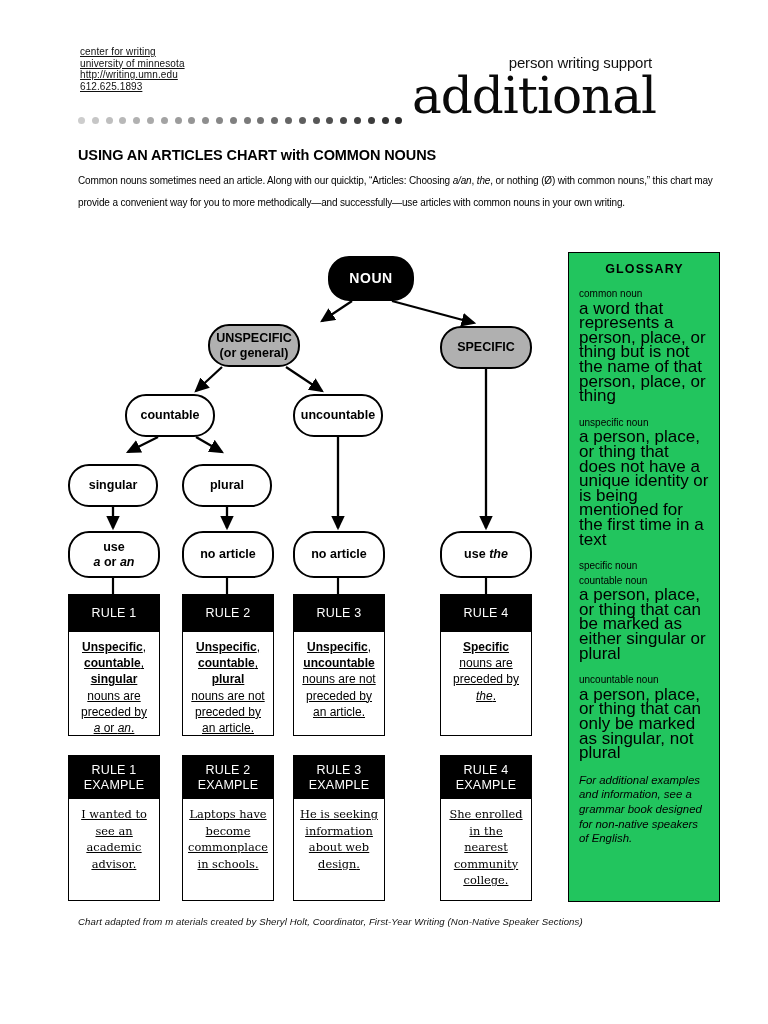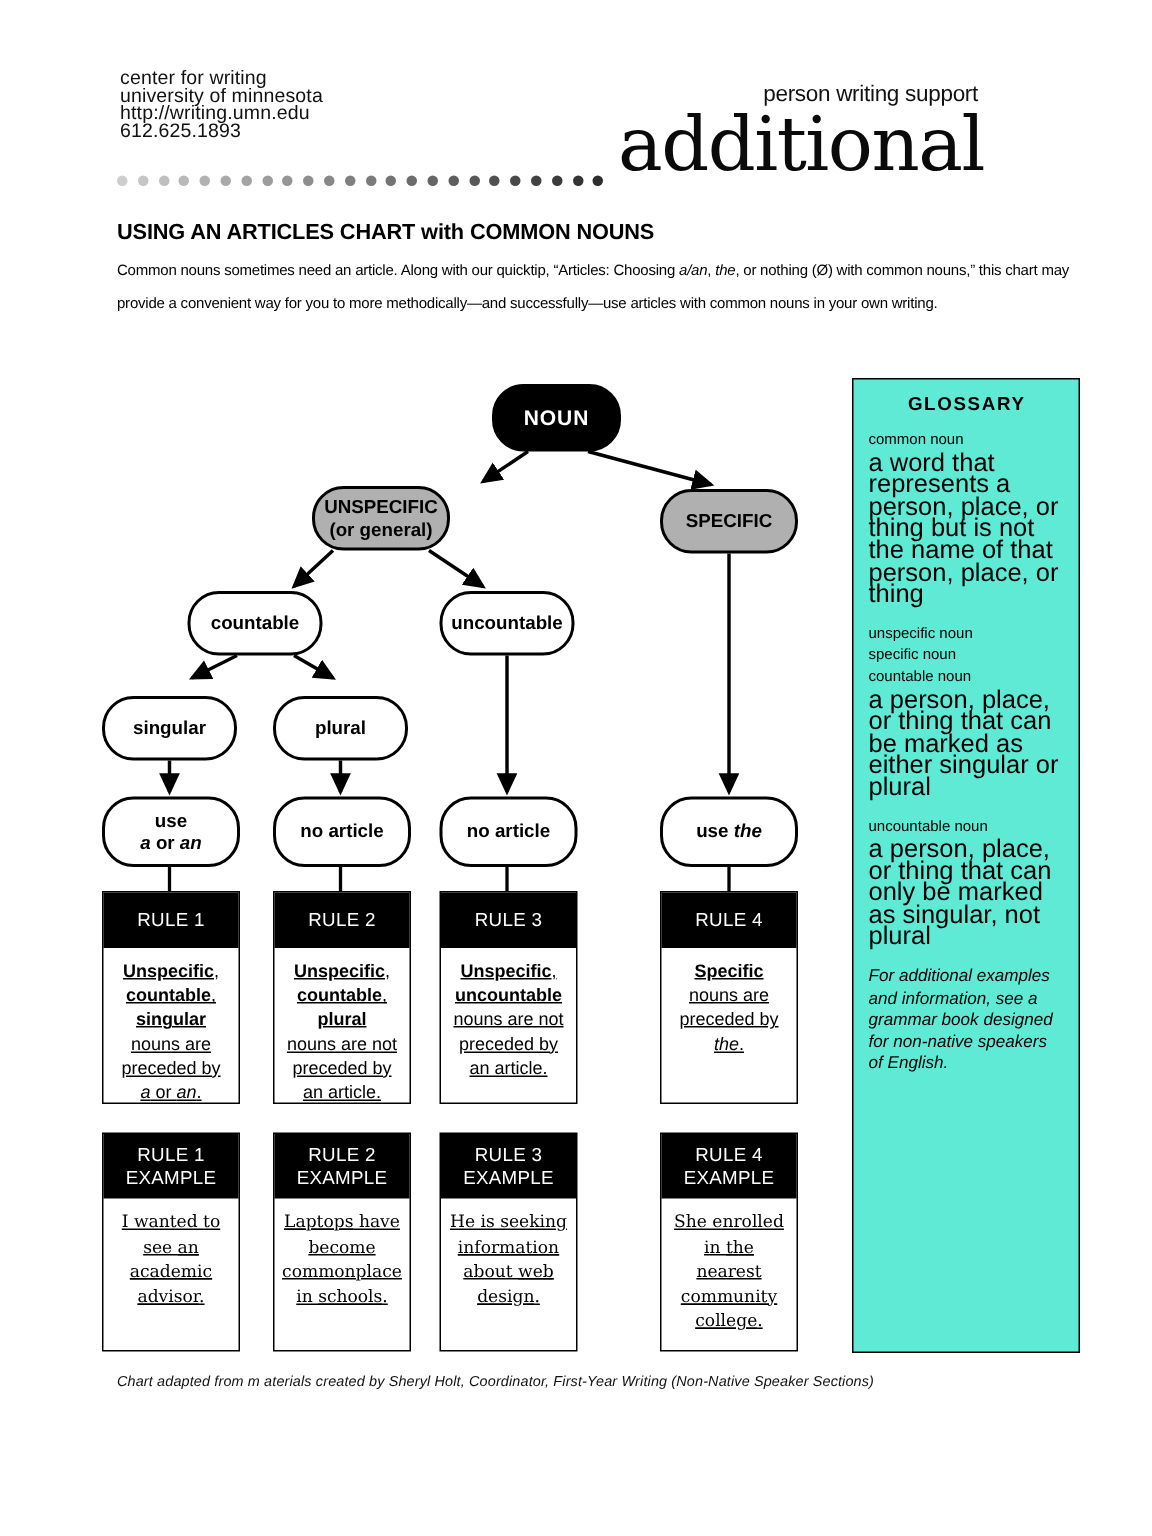--- a/index.html
+++ b/index.html
@@ -1,22 +1,22 @@
 <!DOCTYPE html>
 <html><head>
 <meta charset="utf-8">
 <style>
   html,body{margin:0;padding:0;background:#fff;}
   body{width:768px;height:1024px;position:relative;overflow:hidden;
        font-family:"Liberation Sans",sans-serif;color:#000;}
 
   
   #header{position:absolute;left:78px;top:46px;width:578px;height:92px;}
-  #hdr-address{position:absolute;left:2px;top:0px;font-size:13px;line-height:11.6px;
-               color:#111;letter-spacing:.1px;}
+  #hdr-address{position:absolute;left:2px;top:0px;font-size:10px;line-height:11.6px;
+               color:#111;letter-spacing:.1px;text-decoration:underline;}
   #hdr-sws{position:absolute;right:4px;top:8px;font-size:15px;color:#111;
            white-space:nowrap;letter-spacing:-.2px;}
   #hdr-quicktips{position:absolute;right:0px;top:24px;font-family:"DejaVu Serif",serif;
                  font-size:50px;line-height:52px;letter-spacing:-1px;color:#0a0a0a;}
   #dots{position:absolute;left:0px;top:67px;width:330px;height:14px;
         display:flex;align-items:center;gap:6.8px;}
   #dots i{display:block;width:7px;height:7px;border-radius:50%;background:#999;}
 
   
   #title{position:absolute;left:78px;top:147px;font-size:14.5px;font-weight:bold;
@@ -43,21 +43,21 @@
              line-height:16.5px;display:flex;align-items:center;justify-content:center;
              font-weight:normal;letter-spacing:.2px;}
   .stack .bd{padding:7px 5px 4px;text-align:center;font-size:12px;line-height:16.2px;text-decoration:underline;}
   .stack .bd b{font-weight:bold;}
   .stack .bd i{font-style:italic;}
   .stack.ex .bd{font-family:"DejaVu Serif",serif;font-size:11.4px;line-height:16.5px;}
   .stack.ex .bd u{text-decoration:underline;}
 
   
   #glossary{position:absolute;left:568px;top:252px;width:152px;height:650px;
-            box-sizing:border-box;border:1.6px solid #000;background:#5eead4;
+            box-sizing:border-box;border:1.6px solid #000;background:#22c55e;
             padding:9px 9px 8px 10px;}
   #glossary h3{margin:0 0 11px;text-align:center;font-size:12.5px;font-weight:bold;
                letter-spacing:1.1px;}
   #glossary .gterm{font-size:10px;font-weight:normal;line-height:14.6px;}
   #glossary .gdef{font-size:17px;line-height:14.6px;margin-bottom:12px;}
   #glossary .gnote{font-size:11.4px;line-height:14.6px;font-style:italic;margin-top:6px;}
 
   
   #footer{position:absolute;left:78px;top:916px;font-size:9.6px;font-style:italic;
           font-weight:normal;letter-spacing:.1px;color:#111;}
@@ -210,20 +210,21 @@
     <div class="bd">She enrolled<br>in <u>the</u> nearest<br><u>community</u><br><u>college</u>.</div>
   </div>
 </div>
 
 <div id="glossary">
   <h3>GLOSSARY</h3>
   <div id="glossary-entries">
       <div class="gterm">common noun</div>
       <div class="gdef">a word that represents a person, place, or thing but is not the name of that person, place, or thing</div>
       <div class="gterm">unspecific noun</div>
+      <div class="gdef">a person, place, or thing that does not have a unique identity or is being mentioned for the first time in a text</div>
       <div class="gterm">specific noun</div>
       <div class="gterm">countable noun</div>
       <div class="gdef">a person, place, or thing that can be marked as either singular or plural</div>
       <div class="gterm">uncountable noun</div>
       <div class="gdef">a person, place, or thing that can only be marked as singular, not plural</div>
     </div>
   <div class="gnote">For additional examples and information, see a grammar book designed for non-native speakers of English.</div>
 </div>
 
 <div id="footer">Chart adapted from m aterials created by Sheryl Holt, Coordinator, First-Year Writing (Non-Native Speaker Sections)</div>

